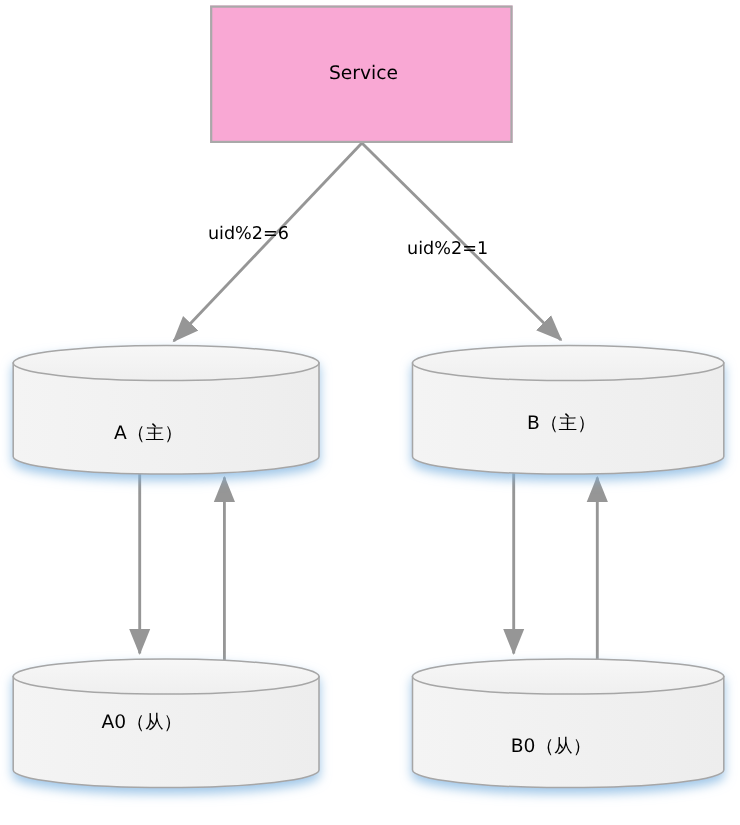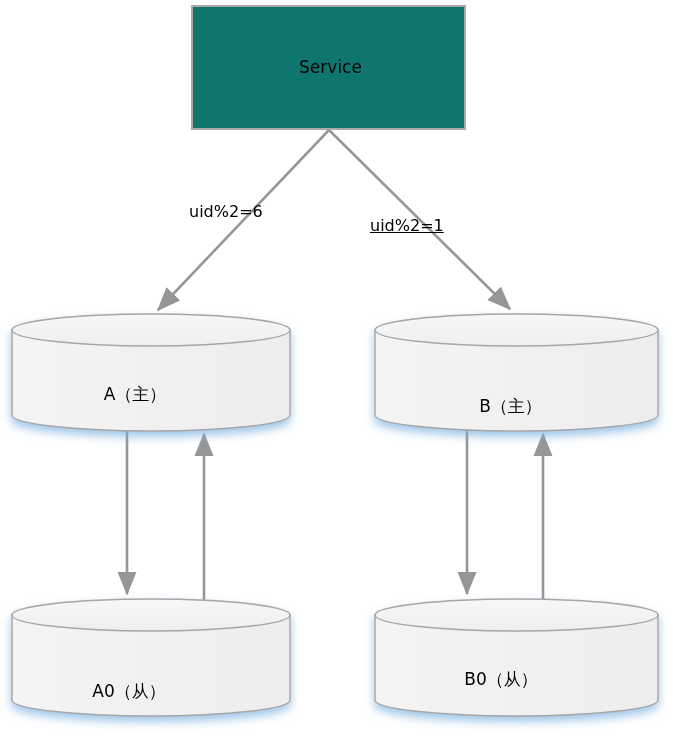--- a/index.html
+++ b/index.html
@@ -35,21 +35,21 @@
     font-size: 16px;
     line-height: 1;
     white-space: nowrap;
   }
   .service-box {
     position: absolute;
     left: 191px;
     top: 5px;
     width: 275px;
     height: 125px;
-    background: #0f766e;
+    background: #f9a8d4;
     border: 2px solid #a9a9a9;
     box-sizing: border-box;
   }
   .service-box .node-label {
     position: absolute;
     left: 0;
     top: 52px;
     width: 275px;
   }
   .cyl {
@@ -133,29 +133,29 @@
       <ellipse cx="516.5" cy="615" rx="141.5" ry="16" fill="url(#cylTopGrad)" stroke="#a6a6a6" stroke-width="1.4"></ellipse>
     </g>
   </g>
 </svg>
 
 <div class="service-box">
   <div class="node-label">Service</div>
 </div>
 
 <div class="edge-label" style="left:189px; top:204px;">uid%2=6</div>
-<div class="edge-label" style="left:370px; top:218px;text-decoration:underline;">uid%2=1</div>
+<div class="edge-label" style="left:370px; top:218px;">uid%2=1</div>
 
 <div class="cyl" style="left:12px; top:330px; width:246px; height:101px;">
   <div class="node-label">A（主）</div>
 </div>
 
-<div class="cyl" style="left:375px; top:342px; width:271px; height:101px;text-decoration:underline;">
+<div class="cyl" style="left:375px; top:321px; width:271px; height:101px;text-decoration:underline;">
   <div class="node-label">B（主）</div>
 </div>
 
-<div class="cyl" style="left:12px; top:627px; width:234px; height:101px;">
+<div class="cyl" style="left:12px; top:593px; width:234px; height:101px;">
   <div class="node-label">A0（从）</div>
 </div>
 
 <div class="cyl" style="left:375px; top:615px; width:252px; height:101px;">
   <div class="node-label">B0（从）</div>
 </div>
 
 </body></html>

